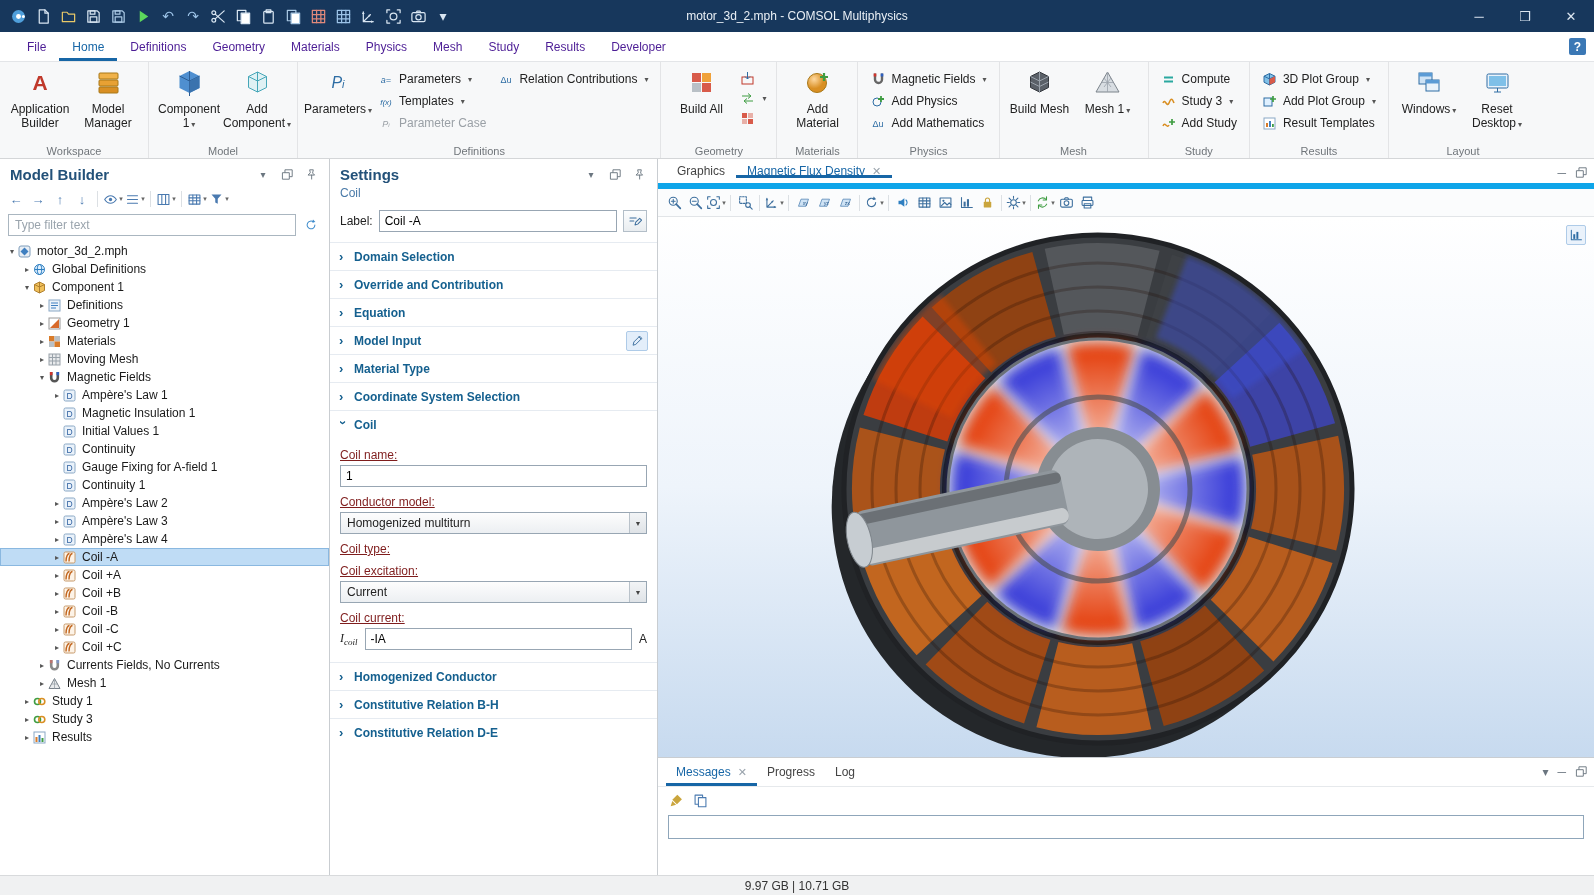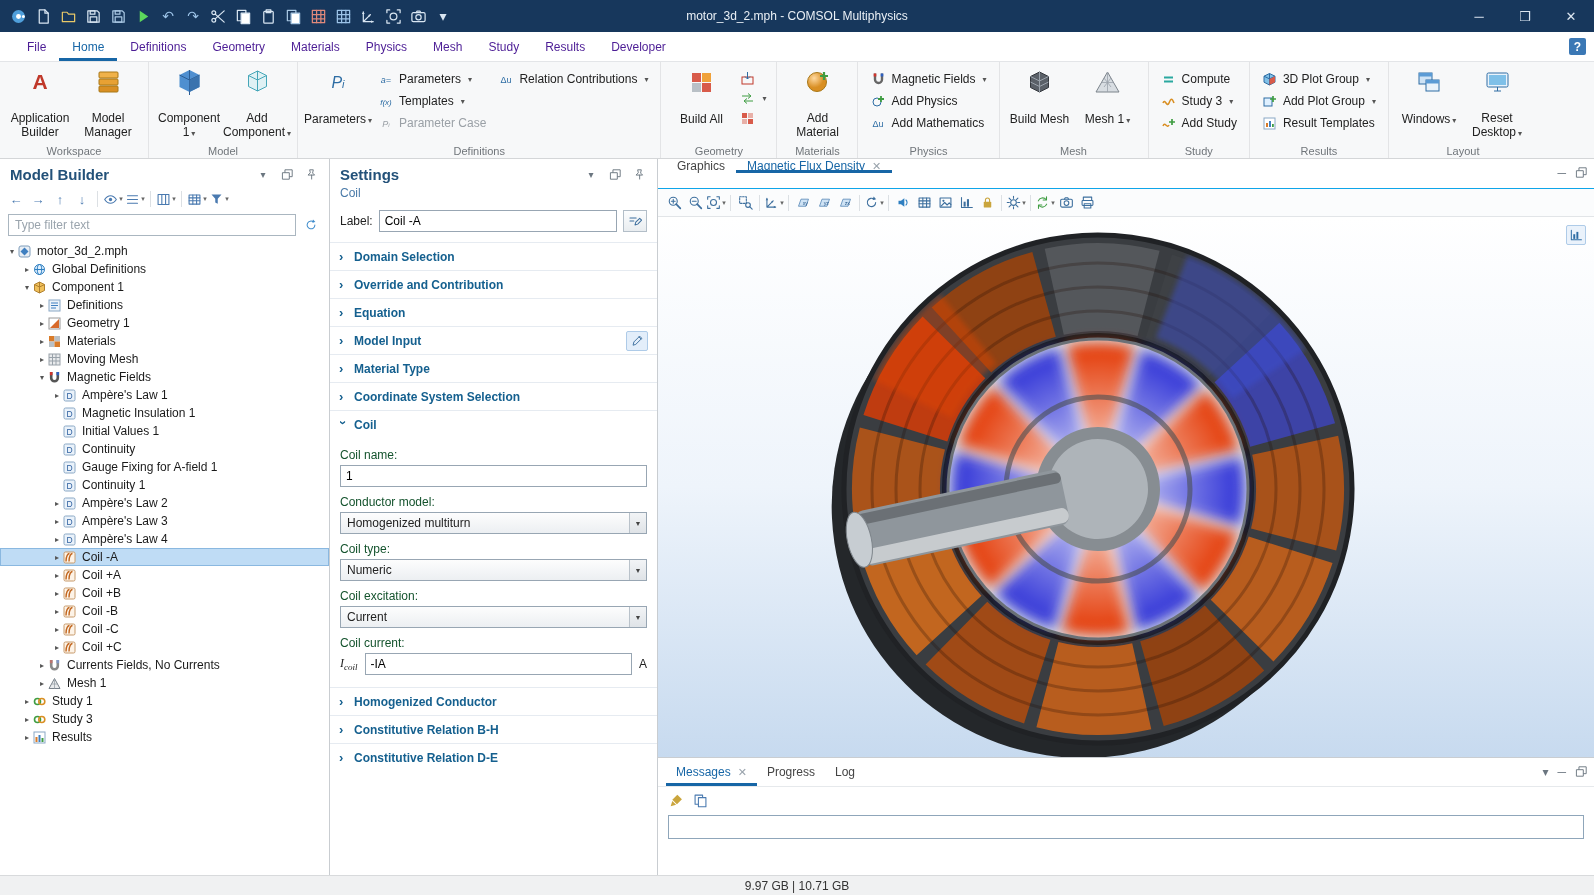--- a/index.html
+++ b/index.html
@@ -23,21 +23,21 @@
   .help { position:absolute; right:8px; top:6px; width:17px; height:17px; background:#3b78b5; color:#fff; border-radius:2px;
     display:flex; align-items:center; justify-content:center; font-weight:bold; font-size:12px; }
 
   
   .ribbon { height:97px; background:#f7f8f9; border-bottom:1px solid #d4d6d8; display:flex; align-items:stretch; overflow:hidden; }
   .rgroup { position:relative; display:flex; gap:2px; padding:3px 7px 16px 7px; border-right:1px solid #e3e4e6; }
   .glabel { position:absolute; bottom:1px; left:0; right:0; text-align:center; font-size:11px; color:#70757a; }
   .bigbtn { width:66px; display:flex; flex-direction:column; align-items:center; padding:3px 1px; border-radius:3px; cursor:default; }
   .bicon { width:28px; height:28px; display:flex; align-items:center; justify-content:center; }
   .bicon svg { width:27px; height:27px; }
-  .blabel { text-align:center; line-height:1.18; margin-top:16px; color:#222; }
+  .blabel { text-align:center; line-height:1.18; margin-top:6px; color:#222; }
   .caret { font-size:8px; color:#555; margin-left:2px; }
   .smallcol { display:flex; flex-direction:column; justify-content:flex-start; padding-top:3px; }
   .smallitem { display:flex; align-items:center; gap:5px; height:22px; padding:0 5px; border-radius:2px; white-space:nowrap; cursor:default; }
   .smallitem.disabled { color:#9aa0a6; }
   .micon { width:16px; height:16px; display:inline-flex; align-items:center; justify-content:center; }
   .micon svg { width:15px; height:15px; }
   .iconstack { display:flex; flex-direction:column; gap:2px; padding-top:4px; }
   .iconstack .smallitem { height:18px; padding:0 3px; }
 
   
@@ -81,32 +81,32 @@
     display:flex; align-items:center; justify-content:center; color:#3d6f9e; }
   .iconbtn svg { width:14px; height:14px; }
   .ssec { height:28px; display:flex; align-items:center; gap:7px; padding:0 9px; border-top:1px solid #e6ebf1; background:#fff; cursor:default; }
   .schev { color:#15608f; font-size:13px; font-weight:bold; width:8px; display:inline-block; }
   .ssec.expanded .schev { transform:rotate(90deg); }
   .sslabel { color:#15608f; font-weight:bold; }
   .secicon { margin-left:auto; width:22px; height:20px; background:#e3eefa; border:1px solid #aecbe8; border-radius:2px;
     display:flex; align-items:center; justify-content:center; color:#3d6f9e; }
   .secicon svg { width:13px; height:13px; }
   .scontent { padding:2px 10px 12px 10px; }
-  .flabel { margin:8px 0 3px 0; color:#14532d; }
+  .flabel { margin:8px 0 3px 0; color:#7f1d1d;text-decoration:underline; }
   .txt { width:100%; height:22px; border:1px solid #98a6b3; padding:0 5px; font:inherit; background:#fff; }
   .select { height:22px; border:1px solid #98a6b3; background:linear-gradient(#fdfdfd,#eceff2); display:flex; align-items:center; padding-left:6px; cursor:default; }
   .select .dd { margin-left:auto; width:17px; height:100%; display:flex; align-items:center; justify-content:center;
     border-left:1px solid #b9c2ca; background:linear-gradient(#f2f4f6,#dfe3e7); font-size:7px; color:#444; }
   .crow { display:flex; align-items:center; gap:7px; }
   .csym { font-family:"Liberation Serif", serif; font-style:italic; color:#222; white-space:nowrap; }
   .csym sub { font-size:9px; }
   .cunit { color:#222; }
 
   
-  .gtabs { height:30px; background:#fff; border-bottom:1px solid #0ea5e9; display:flex; align-items:flex-start; padding-left:8px; position:relative; }
+  .gtabs { height:30px; background:#fff; border-bottom:6px solid #0ea5e9; display:flex; align-items:center; padding-left:8px; position:relative; }
   .gtab { padding:0 11px; display:flex; align-items:center; gap:7px; color:#444; cursor:default; }
   .gtab.active { color:#1766a6; box-shadow:inset 0 -3px 0 #1766a6; }
   .closex { color:#98a2ab; font-size:11px; }
   .gtabicons { position:absolute; right:6px; top:7px; display:flex; gap:9px; color:#6b7680; }
   .gtabicons svg { width:13px; height:13px; }
   .gtoolbar { height:28px; background:#fbfcfd; border-bottom:1px solid #e2e5e8; display:flex; align-items:center; padding:0 6px; gap:1px; }
   .gtoolbar .tbtn { color:#3d6f9e; }
   .viewport { position:relative; height:540px; overflow:hidden; }
   .viewport svg.scene { width:100%; height:100%; display:block; }
   .corner-icon { position:absolute; top:8px; right:8px; width:20px; height:20px; background:#eaf2fb; border:1px solid #aecbe8;
@@ -1007,24 +1007,20 @@
 
       <div class="scontent">
         <div class="flabel">Coil name:</div>
         <input class="txt" value="1" style="">
         <div class="flabel">Conductor model:</div>
         <div class="select">
             <span>Homogenized multiturn</span>
             <span class="dd">▼</span>
           </div>
         <div class="flabel">Coil type:</div>
-        <div class="select">
-            <span>Numeric</span>
-            <span class="dd">▼</span>
-          </div>
         <div class="flabel">Coil excitation:</div>
         <div class="select">
             <span>Current</span>
             <span class="dd">▼</span>
           </div>
         <div class="flabel">Coil current:</div>
         <div class="crow">
           <span class="csym"><i>I</i><sub>coil</sub></span>
           <input class="txt" style="flex: 1 1 0%; width: auto;" value="-IA">
           <span class="cunit">A</span>

